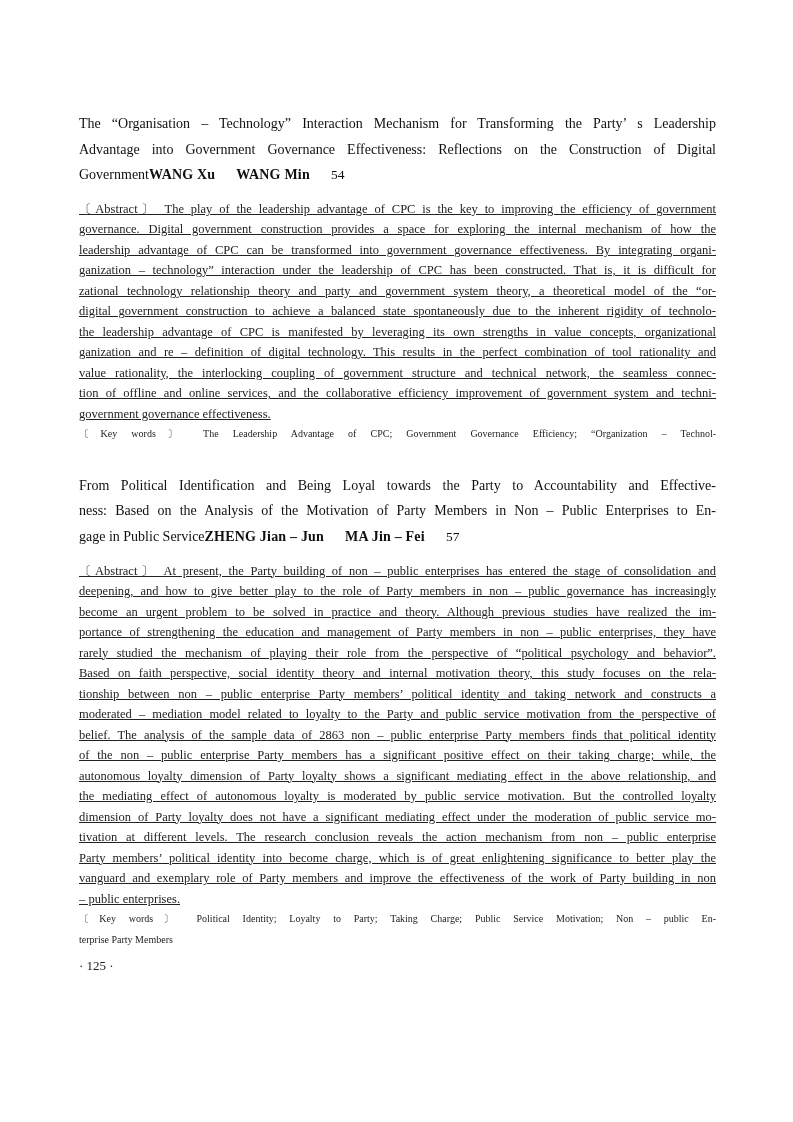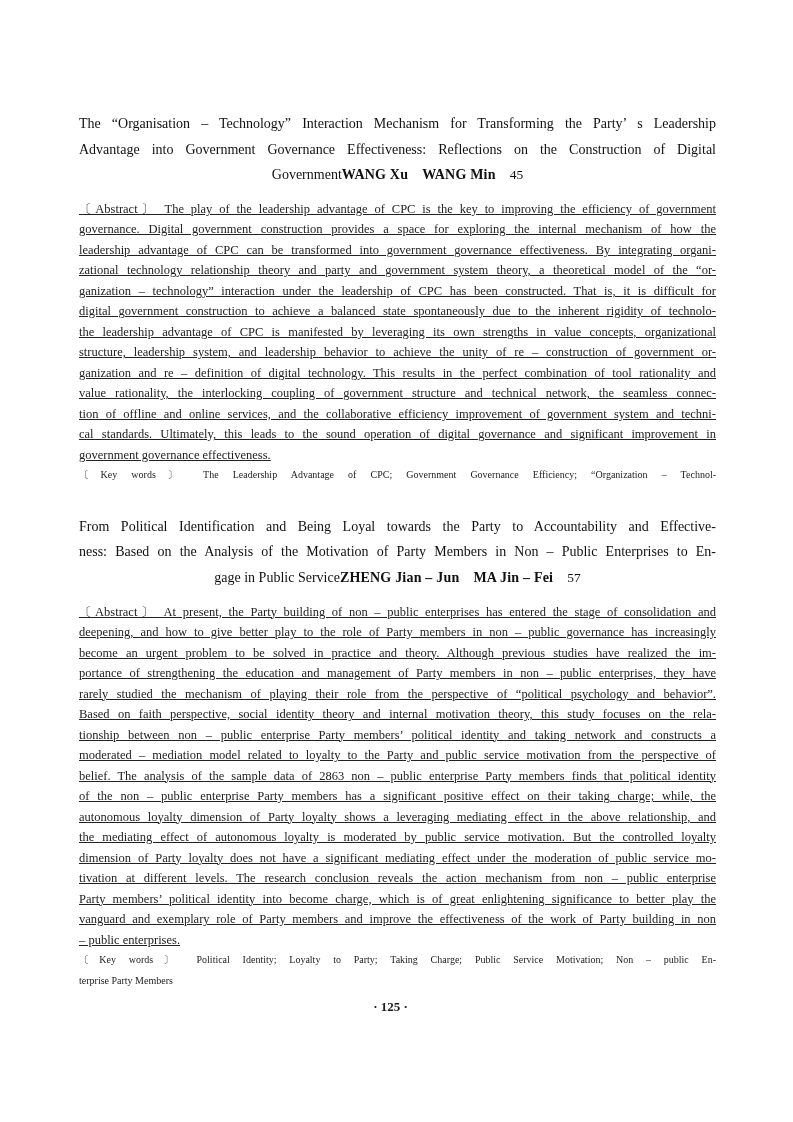--- a/index.html
+++ b/index.html
@@ -29,89 +29,86 @@
 
   .entry-title {
     font-size: 14px;
     line-height: 25.6px;
     color: #101010;
   }
   .entry-1 .entry-title { margin-top: 111px; }
   .entry-2 .entry-title { margin-top: 28px; }
   .title-last-row {
     display: flex;
-    justify-content: center;
+    justify-content: flex-start;
     align-items: baseline;
     line-height: 25.6px;
   }
   .byline {
     display: flex;
     align-items: baseline;
-    gap: 14px;
+    gap: 21px;
     white-space: nowrap;
   }
   .author { font-weight: bold; letter-spacing: 0.2px; }
   .page-ref { font-weight: normal; font-size: 13.5px; }
 
   .abstract-block {
     margin-top: 11px;
     font-size: 12.5px;
     line-height: 20.5px;
     color: #222222;
     text-decoration: underline;
   }
   .keywords-block {
     font-size: 10px;
     line-height: 20.5px;
     color: #222222;
   }
   .page-number {
     margin-top: 6px;
     padding-right: 14px;
-    text-align: center;
+    text-align: left;
     font-size: 13px;
     line-height: 20px;
     color: #1c1c1c;
-    font-weight: bold;
   }
 </style>
 </head>
 <body>
 
 <div class="sheet">
   <div class="content">
 
     <section class="entry entry-1">
       <div class="entry-title">
         <div>
             <div class="jline">The “Organisation – Technology” Interaction Mechanism for Transforming the Party’ s Leadership</div>
             <div class="jline">Advantage into Government Governance Effectiveness: Reflections on the Construction of Digital</div>
           </div>
         <div class="title-last-row">
           <span>Government</span>
           <span class="byline">
             <span class="author">WANG Xu</span>
             <span class="author">WANG Min</span>
-            <span class="page-ref">45</span>
+            <span class="page-ref">54</span>
           </span>
         </div>
       </div>
       <div class="abstract-block">
           <div class="jline">〔Abstract〕 The play of the leadership advantage of CPC is the key to improving the efficiency of government</div>
           <div class="jline">governance. Digital government construction provides a space for exploring the internal mechanism of how the</div>
           <div class="jline">leadership advantage of CPC can be transformed into government governance effectiveness. By integrating organi-</div>
+          <div class="jline">ganization – technology” interaction under the leadership of CPC has been constructed. That is, it is difficult for</div>
           <div class="jline">zational technology relationship theory and party and government system theory, a theoretical model of the “or-</div>
-          <div class="jline">ganization – technology” interaction under the leadership of CPC has been constructed. That is, it is difficult for</div>
           <div class="jline">digital government construction to achieve a balanced state spontaneously due to the inherent rigidity of technolo-</div>
           <div class="jline">the leadership advantage of CPC is manifested by leveraging its own strengths in value concepts, organizational</div>
-          <div class="jline">structure, leadership system, and leadership behavior to achieve the unity of re – construction of government or-</div>
           <div class="jline">ganization and re – definition of digital technology. This results in the perfect combination of tool rationality and</div>
           <div class="jline">value rationality, the interlocking coupling of government structure and technical network, the seamless connec-</div>
           <div class="jline">tion of offline and online services, and the collaborative efficiency improvement of government system and techni-</div>
-          <div class="jline">cal standards. Ultimately, this leads to the sound operation of digital governance and significant improvement in</div>
           <div class="jline last">government governance effectiveness.</div>
         </div>
       <div class="keywords-block">
           <div class="jline">〔Key words〕 The Leadership Advantage of CPC; Government Governance Efficiency; “Organization – Technol-</div>
         </div>
     </section>
 
     <section class="entry entry-2">
       <div class="entry-title">
         <div>
@@ -131,21 +128,21 @@
           <div class="jline">〔Abstract〕 At present, the Party building of non – public enterprises has entered the stage of consolidation and</div>
           <div class="jline">deepening, and how to give better play to the role of Party members in non – public governance has increasingly</div>
           <div class="jline">become an urgent problem to be solved in practice and theory. Although previous studies have realized the im-</div>
           <div class="jline">portance of strengthening the education and management of Party members in non – public enterprises, they have</div>
           <div class="jline">rarely studied the mechanism of playing their role from the perspective of “political psychology and behavior”.</div>
           <div class="jline">Based on faith perspective, social identity theory and internal motivation theory, this study focuses on the rela-</div>
           <div class="jline">tionship between non – public enterprise Party members’ political identity and taking network and constructs a</div>
           <div class="jline">moderated – mediation model related to loyalty to the Party and public service motivation from the perspective of</div>
           <div class="jline">belief. The analysis of the sample data of 2863 non – public enterprise Party members finds that political identity</div>
           <div class="jline">of the non – public enterprise Party members has a significant positive effect on their taking charge; while, the</div>
-          <div class="jline">autonomous loyalty dimension of Party loyalty shows a leveraging mediating effect in the above relationship, and</div>
+          <div class="jline">autonomous loyalty dimension of Party loyalty shows a significant mediating effect in the above relationship, and</div>
           <div class="jline">the mediating effect of autonomous loyalty is moderated by public service motivation. But the controlled loyalty</div>
           <div class="jline">dimension of Party loyalty does not have a significant mediating effect under the moderation of public service mo-</div>
           <div class="jline">tivation at different levels. The research conclusion reveals the action mechanism from non – public enterprise</div>
           <div class="jline">Party members’ political identity into become charge, which is of great enlightening significance to better play the</div>
           <div class="jline">vanguard and exemplary role of Party members and improve the effectiveness of the work of Party building in non</div>
           <div class="jline last">– public enterprises.</div>
         </div>
       <div class="keywords-block">
           <div class="jline">〔Key words〕 Political Identity; Loyalty to Party; Taking Charge; Public Service Motivation; Non – public En-</div>
           <div class="jline last">terprise Party Members</div>

